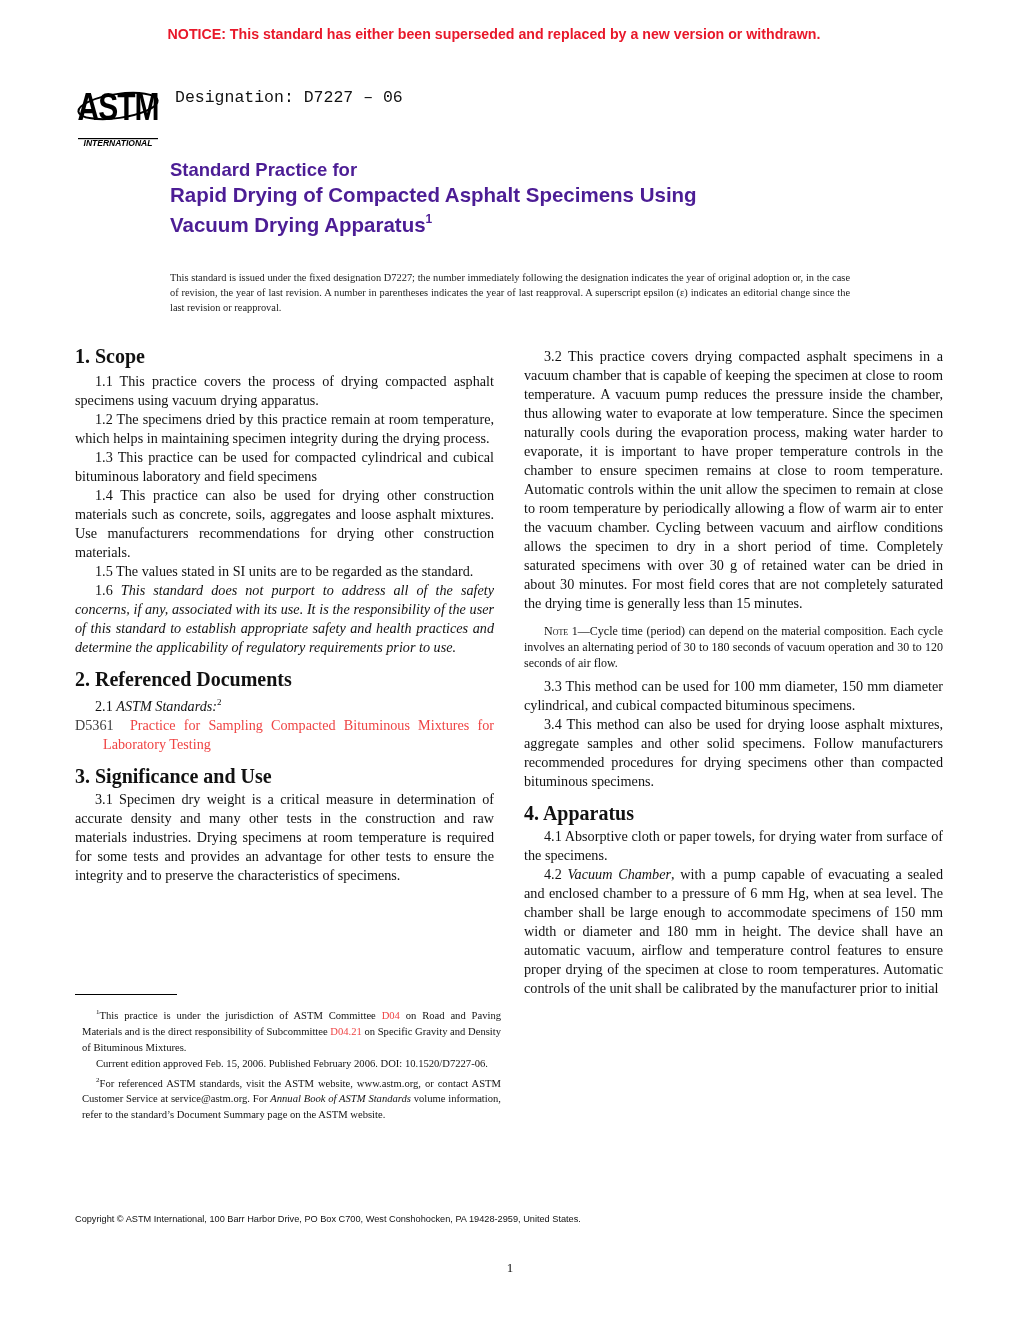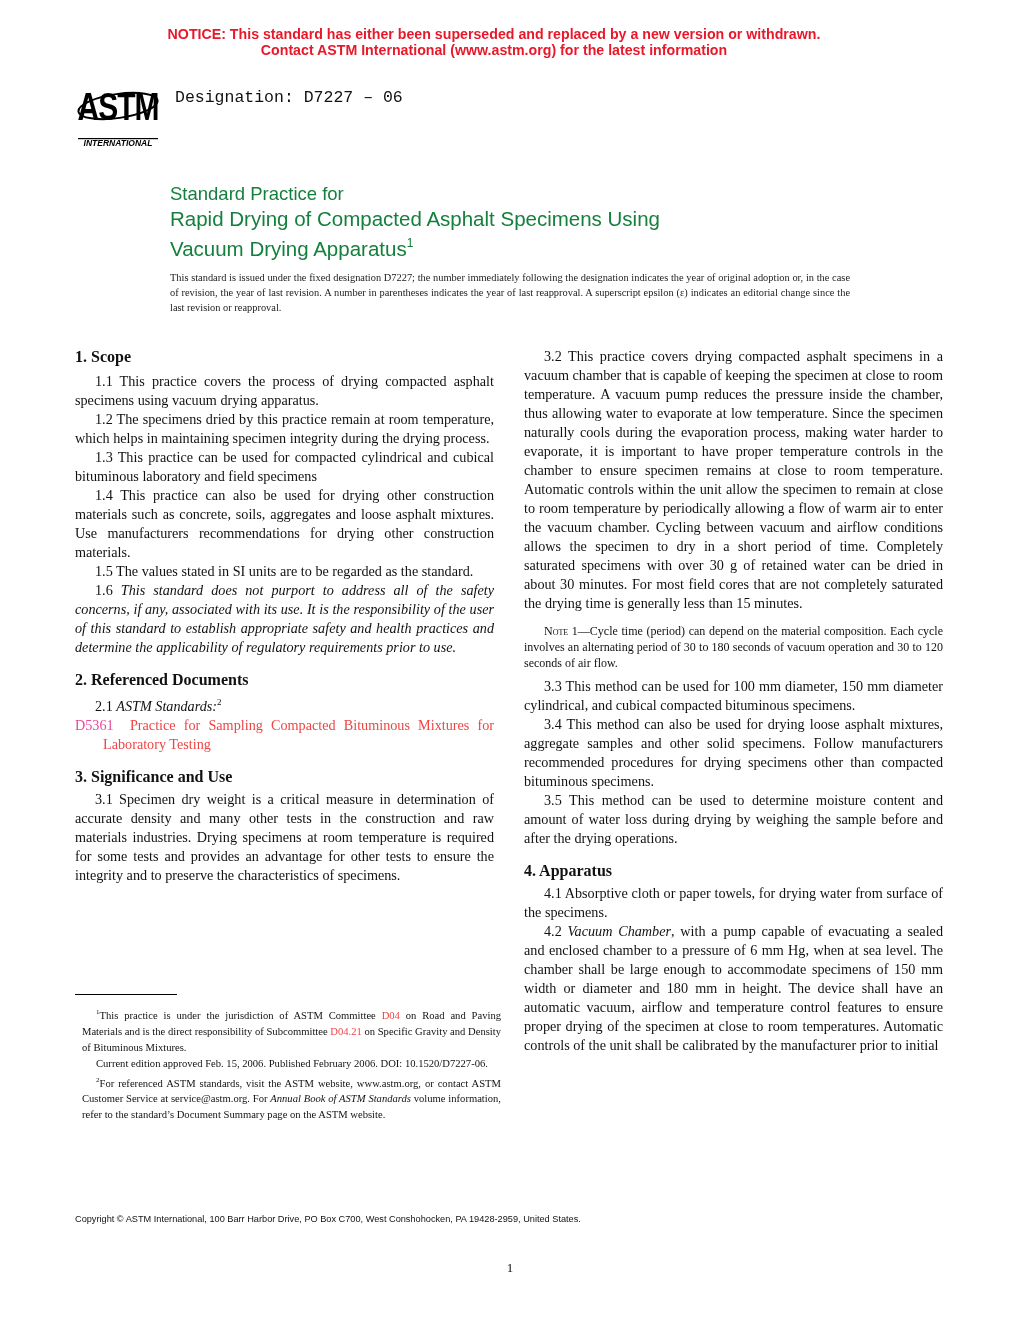--- a/index.html
+++ b/index.html
@@ -2,57 +2,56 @@
 <html><head>
 <meta charset="utf-8">
 <style>
   html, body { margin: 0; padding: 0; background: #ffffff; }
   body { width: 1020px; height: 1320px; position: relative; overflow: hidden; color: #000; }
   .notice { position: absolute; top: 26px; left: 0; width: 988px; text-align: center;
     font-family: "Liberation Sans", sans-serif; font-weight: bold; color: #e8182a; font-size: 14.2px; line-height: 16px; }
   .logo { position: absolute; left: 76px; top: 76px; width: 84px; height: 72px; }
   .designation { position: absolute; left: 175px; top: 88px; font-family: Liberation Mono, monospace;
     font-size: 16.5px; color: #111; }
-  .title-block { position: absolute; left: 170px; top: 182px; font-family: "Liberation Sans", sans-serif;
-    font-weight: normal; color: #15803d; }
+  .title-block { position: absolute; left: 170px; top: 158px; font-family: "Liberation Sans", sans-serif;
+    font-weight: bold; color: #4c1d95; }
   .title-block .t1 { font-size: 18.5px; line-height: 24px; }
   .title-block .t2 { font-size: 20.5px; line-height: 25px; }
   .title-block sup { font-size: 12px; vertical-align: 9px; }
   .issued { position: absolute; left: 170px; top: 270px; width: 680px; font-family: "Liberation Serif", serif;
     font-size: 10.4px; line-height: 15px; text-align: justify; color: #222; }
   .col { position: absolute; font-family: "Liberation Serif", serif; font-size: 14.2px; line-height: 19px;
     text-align: justify; color: #111; }
   .col.left { left: 75px; top: 347px; width: 419px; }
   .col.right { left: 524px; top: 347px; width: 419px; }
   .col p { margin: 0; text-indent: 20px; }
-  .col h2 { margin: 0; font-size: 16px; font-weight: bold; line-height: 19px; }
+  .col h2 { margin: 0; font-size: 20px; font-weight: bold; line-height: 19px; }
   .col h2.gap { margin-top: 13px; margin-bottom: 4px; }
   .col .h2first { margin-bottom: 6px; }
   .ref { margin: 0; padding-left: 28px; text-indent: -28px; text-align: justify; margin-left: 0; }
-  .red { color: #ec4899; }
+  .red { color: #404040; }
   .blue { color: #ef4444; }
   .note { font-size: 12px; line-height: 16px; margin: 10px 0 6px 0 !important; text-indent: 20px; }
   .note .sc { font-variant: small-caps; }
   .fnrule { position: absolute; left: 75px; top: 994px; width: 102px; height: 1px; background: #000; }
   .footnotes { position: absolute; left: 82px; top: 1004px; width: 419px; font-family: "Liberation Serif", serif;
     font-size: 10.6px; line-height: 16px; text-align: justify; color: #111; }
   .footnotes p { margin: 0; text-indent: 14px; }
   .footnotes sup { font-size: 7px; }
   .copyright { position: absolute; left: 75px; top: 1214px; font-family: "Liberation Sans", sans-serif;
     font-size: 9.2px; color: #111; }
   .pageno { position: absolute; left: 0; width: 1020px; top: 1260px; text-align: center;
     font-family: "Liberation Serif", serif; font-size: 13px; color: #111; }
   em { font-style: italic; }
 </style>
 </head>
 <body>
 
 <div class="notice">
   <div>NOTICE: This standard has either been superseded and replaced by a new version or withdrawn.</div>
-  <div>Contact ASTM International (www.astm.org) for the latest information</div>
 </div>
 
 <svg class="logo" viewBox="0 0 84 72">
   <ellipse cx="42" cy="30" rx="40" ry="12" fill="none" stroke="#000" stroke-width="2" transform="rotate(-8 42 30)"></ellipse>
   <text x="42" y="44" text-anchor="middle" font-family="Liberation Sans, sans-serif" font-weight="bold" font-size="30" fill="#000" letter-spacing="-1" transform="scale(1,1.3) translate(0,-10)">ASTM</text>
   <rect x="2" y="62" width="80" height="1.2" fill="#000"></rect>
   <text x="42" y="70" text-anchor="middle" font-family="Liberation Sans, sans-serif" font-weight="bold" font-style="italic" font-size="8.5" fill="#000">INTERNATIONAL</text>
 </svg>
 
 <div class="designation">Designation: D7227 – 06</div>
@@ -87,21 +86,20 @@
   <p><sup>1</sup><span>This practice is under the jurisdiction of ASTM Committee </span><span class="blue">D04</span><span> on Road and Paving Materials and is the direct responsibility of Subcommittee </span><span class="blue">D04.21</span><span> on Specific Gravity and Density of Bituminous Mixtures.</span></p>
   <p>Current edition approved Feb. 15, 2006. Published February 2006. DOI: 10.1520/D7227-06.</p>
   <p><sup>2</sup><span>For referenced ASTM standards, visit the ASTM website, www.astm.org, or contact ASTM Customer Service at service@astm.org. For </span><em>Annual Book of ASTM Standards</em><span> volume information, refer to the standard’s Document Summary page on the ASTM website.</span></p>
 </div>
 
 <div class="col right">
   <p>3.2  This practice covers drying compacted asphalt specimens in a vacuum chamber that is capable of keeping the specimen at close to room temperature. A vacuum pump reduces the pressure inside the chamber, thus allowing water to evaporate at low temperature. Since the specimen naturally cools during the evaporation process, making water harder to evaporate, it is important to have proper temperature controls in the chamber to ensure specimen remains at close to room temperature. Automatic controls within the unit allow the specimen to remain at close to room temperature by periodically allowing a flow of warm air to enter the vacuum chamber. Cycling between vacuum and airflow conditions allows the specimen to dry in a short period of time. Completely saturated specimens with over 30 g of retained water can be dried in about 30 minutes. For most field cores that are not completely saturated the drying time is generally less than 15 minutes.</p>
   <p class="note"><span class="sc">Note 1</span><span>—Cycle time (period) can depend on the material composition. Each cycle involves an alternating period of 30 to 180 seconds of vacuum operation and 30 to 120 seconds of air flow.</span></p>
   <p>3.3  This method can be used for 100 mm diameter, 150 mm diameter cylindrical, and cubical compacted bituminous specimens.</p>
   <p>3.4  This method can also be used for drying loose asphalt mixtures, aggregate samples and other solid specimens. Follow manufacturers recommended procedures for drying specimens other than compacted bituminous specimens.</p>
-  <p>3.5  This method can be used to determine moisture content and amount of water loss during drying by weighing the sample before and after the drying operations.</p>
 
   <h2 class="gap">4.  Apparatus</h2>
   <p>4.1  Absorptive cloth or paper towels, for drying water from surface of the specimens.</p>
   <p><span>4.2  </span><em>Vacuum Chamber</em><span>, with a pump capable of evacuating a sealed and enclosed chamber to a pressure of 6 mm Hg, when at sea level. The chamber shall be large enough to accommodate specimens of 150 mm width or diameter and 180 mm in height. The device shall have an automatic vacuum, airflow and temperature control features to ensure proper drying of the specimen at close to room temperatures. Automatic controls of the unit shall be calibrated by the manufacturer prior to initial</span></p>
 </div>
 
 <div class="copyright">Copyright © ASTM International, 100 Barr Harbor Drive, PO Box C700, West Conshohocken, PA 19428-2959, United States.</div>
 <div class="pageno">1</div>
 
 </body></html>

